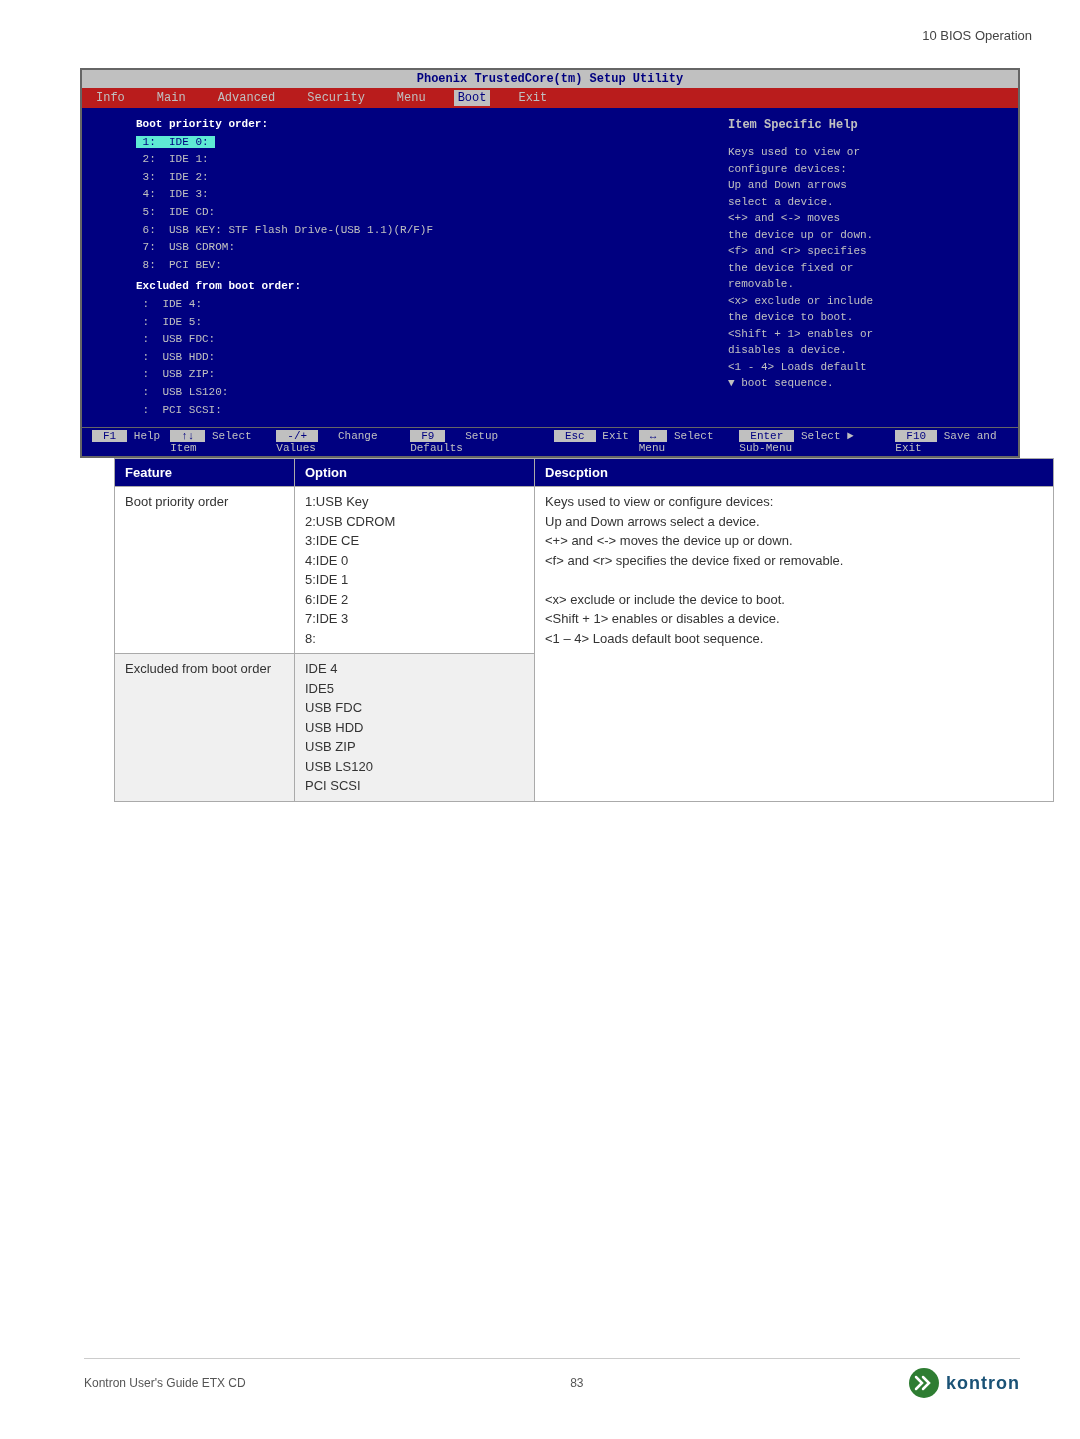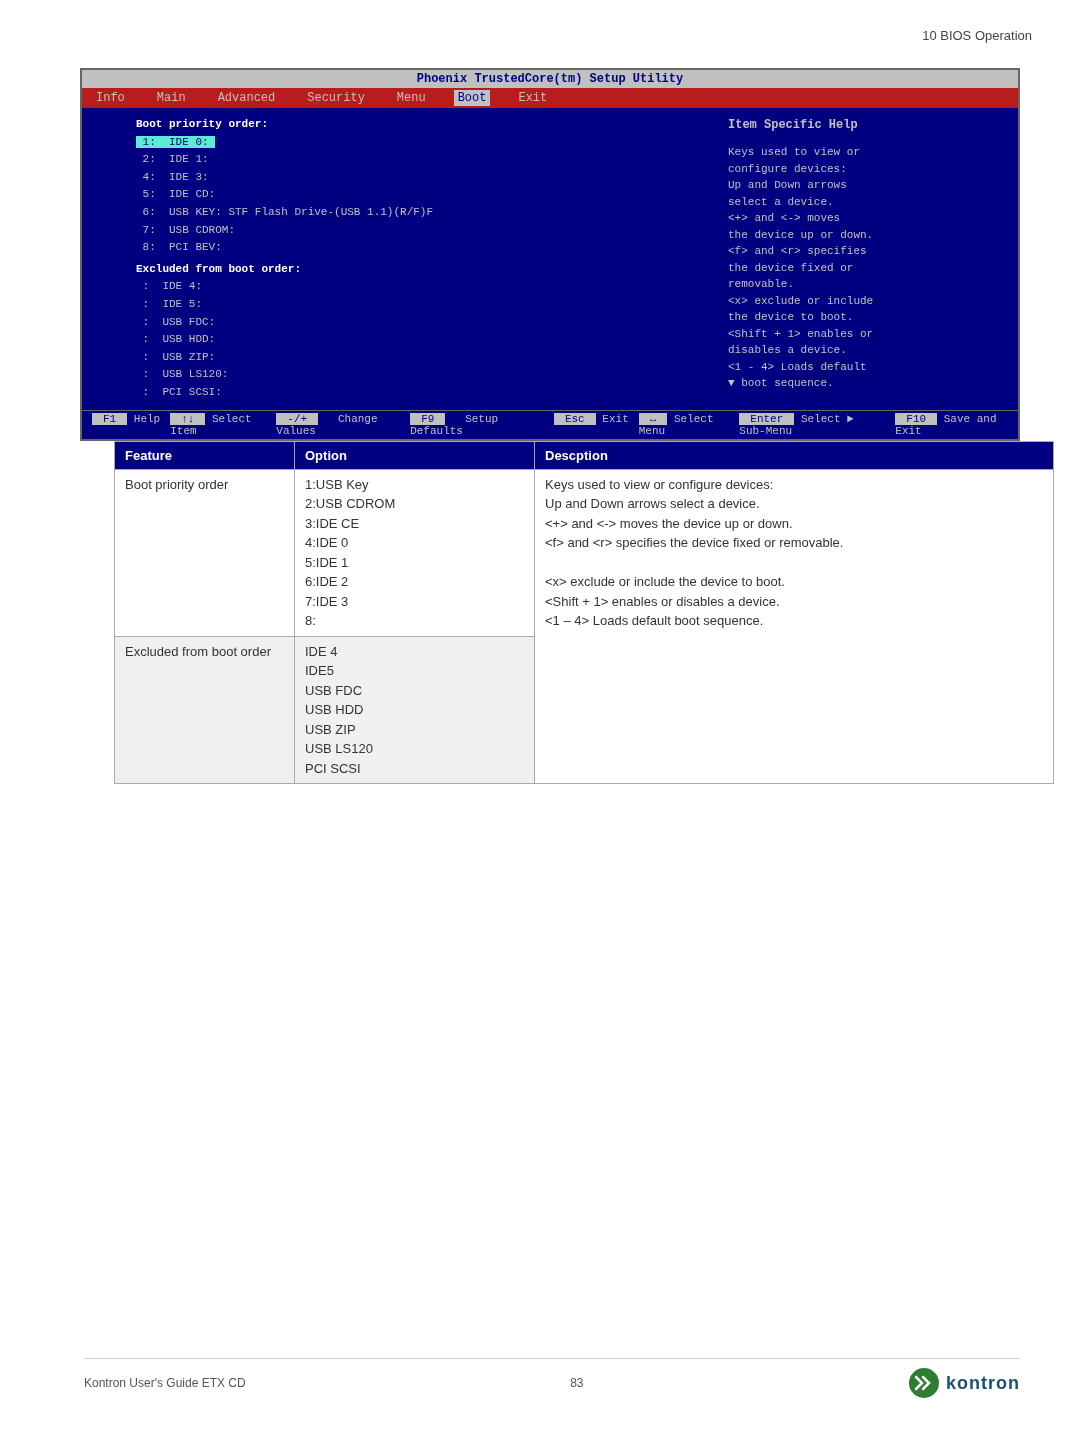--- a/index.html
+++ b/index.html
@@ -255,20 +255,21 @@
       <span class="bios-nav-item">Exit</span>
     </div>
 
     <div class="bios-body">
 
       <div class="bios-left">
         <div class="bios-left-text">
           <div class="bold">Boot priority order:</div>
           <div><span class="highlight">&nbsp;1:&nbsp;&nbsp;IDE 0:&nbsp;</span></div>
           <div>&nbsp;2:&nbsp;&nbsp;IDE 1:</div>
+          <div>&nbsp;3:&nbsp;&nbsp;IDE 2:</div>
           <div>&nbsp;4:&nbsp;&nbsp;IDE 3:</div>
           <div>&nbsp;5:&nbsp;&nbsp;IDE CD:</div>
           <div>&nbsp;6:&nbsp;&nbsp;USB KEY: STF Flash Drive-(USB 1.1)(R/F)F</div>
           <div>&nbsp;7:&nbsp;&nbsp;USB CDROM:</div>
           <div>&nbsp;8:&nbsp;&nbsp;PCI BEV:</div>
           <div class="bold" style="margin-top:4px;">Excluded from boot order:</div>
           <div>&nbsp;:&nbsp;&nbsp;IDE 4:</div>
           <div>&nbsp;:&nbsp;&nbsp;IDE 5:</div>
           <div>&nbsp;:&nbsp;&nbsp;USB FDC:</div>
           <div>&nbsp;:&nbsp;&nbsp;USB HDD:</div>

